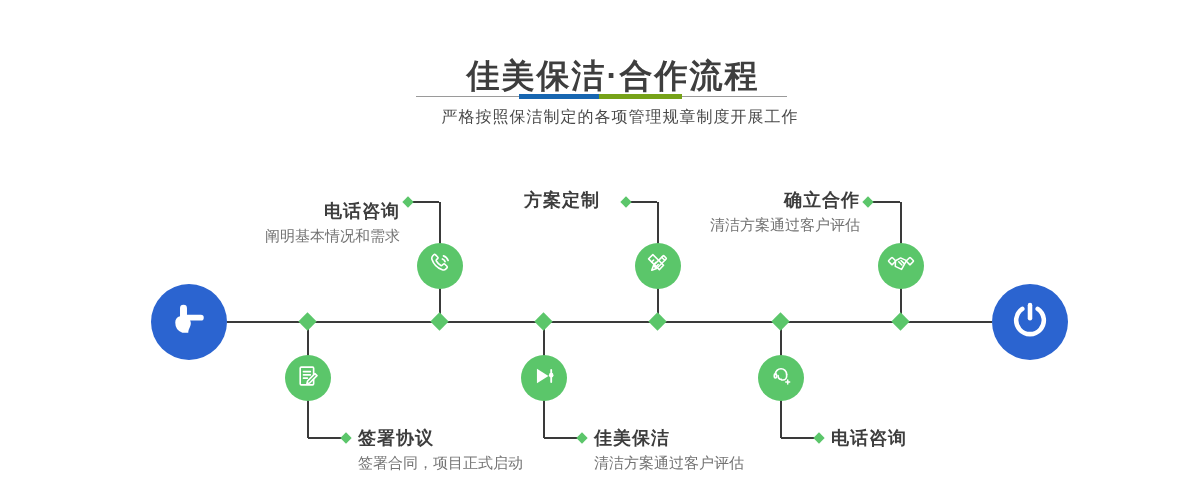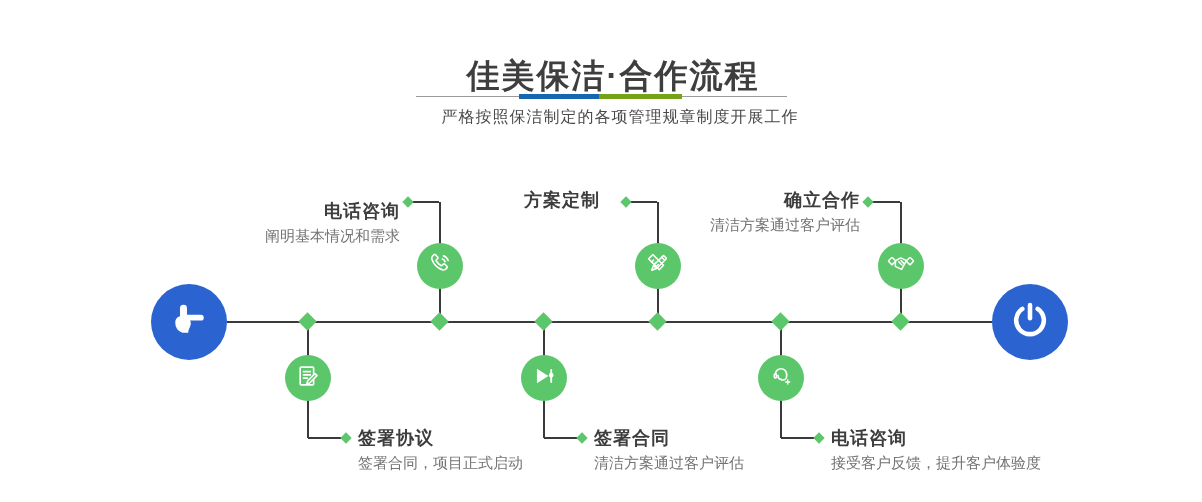--- a/index.html
+++ b/index.html
@@ -165,21 +165,20 @@
   <div class="step-label align-l" style="left:358px;top:427px">
     <div class="t">签署协议</div>
     <div class="d">签署合同，项目正式启动</div>
   </div>
 
   <div class="step-label align-r" style="right:342px;top:189px">
     <div class="t">确立合作</div>
     <div class="d">清洁方案通过客户评估</div>
   </div>
   <div class="step-label align-l" style="left:594px;top:427px">
-    <div class="t">签署合同</div>
+    <div class="t">佳美保洁</div>
     <div class="d">清洁方案通过客户评估</div>
   </div>
   <div class="step-label align-l" style="left:831px;top:427px">
     <div class="t">电话咨询</div>
-    <div class="d">接受客户反馈，提升客户体验度</div>
   </div>
 
 </div>
 
 </body></html>

